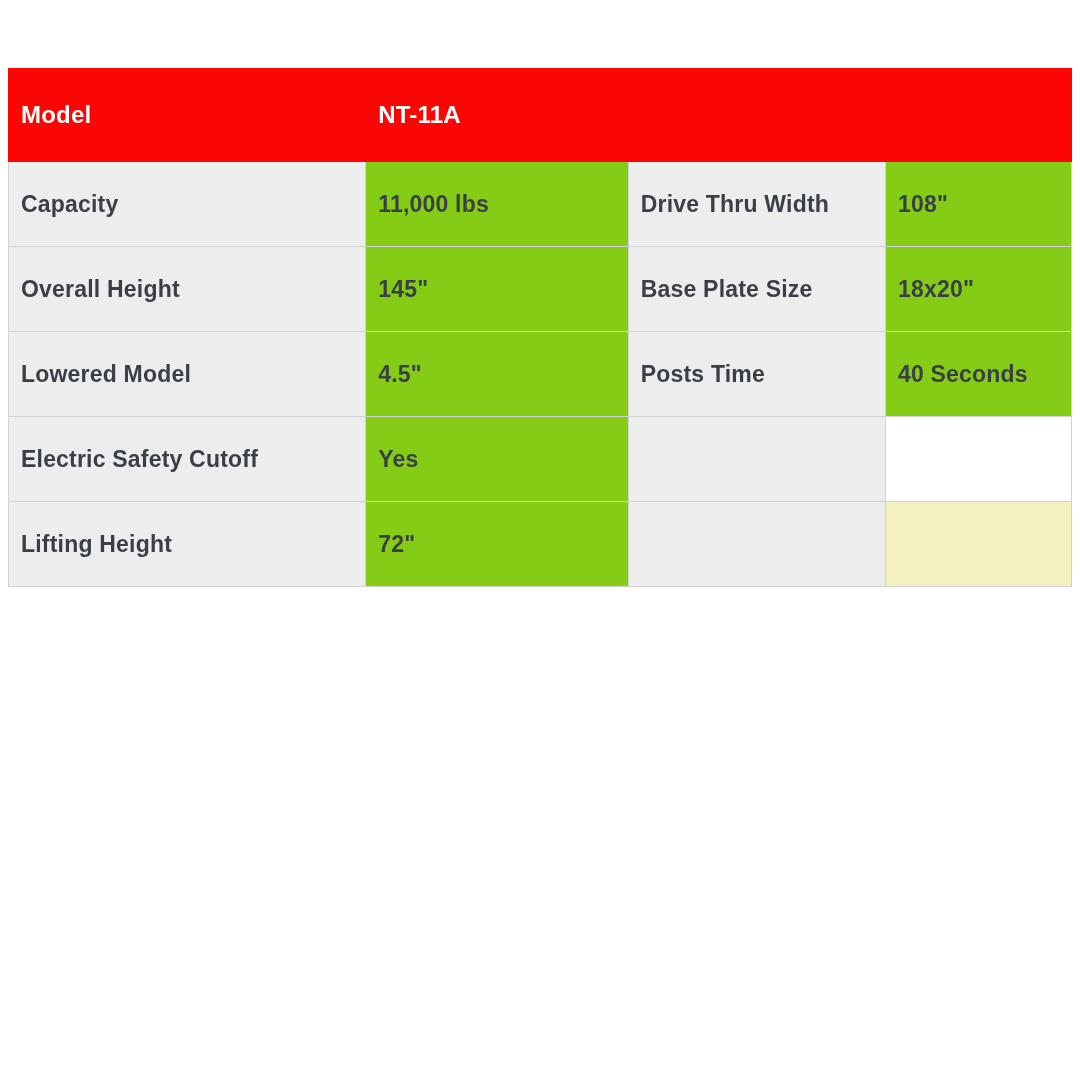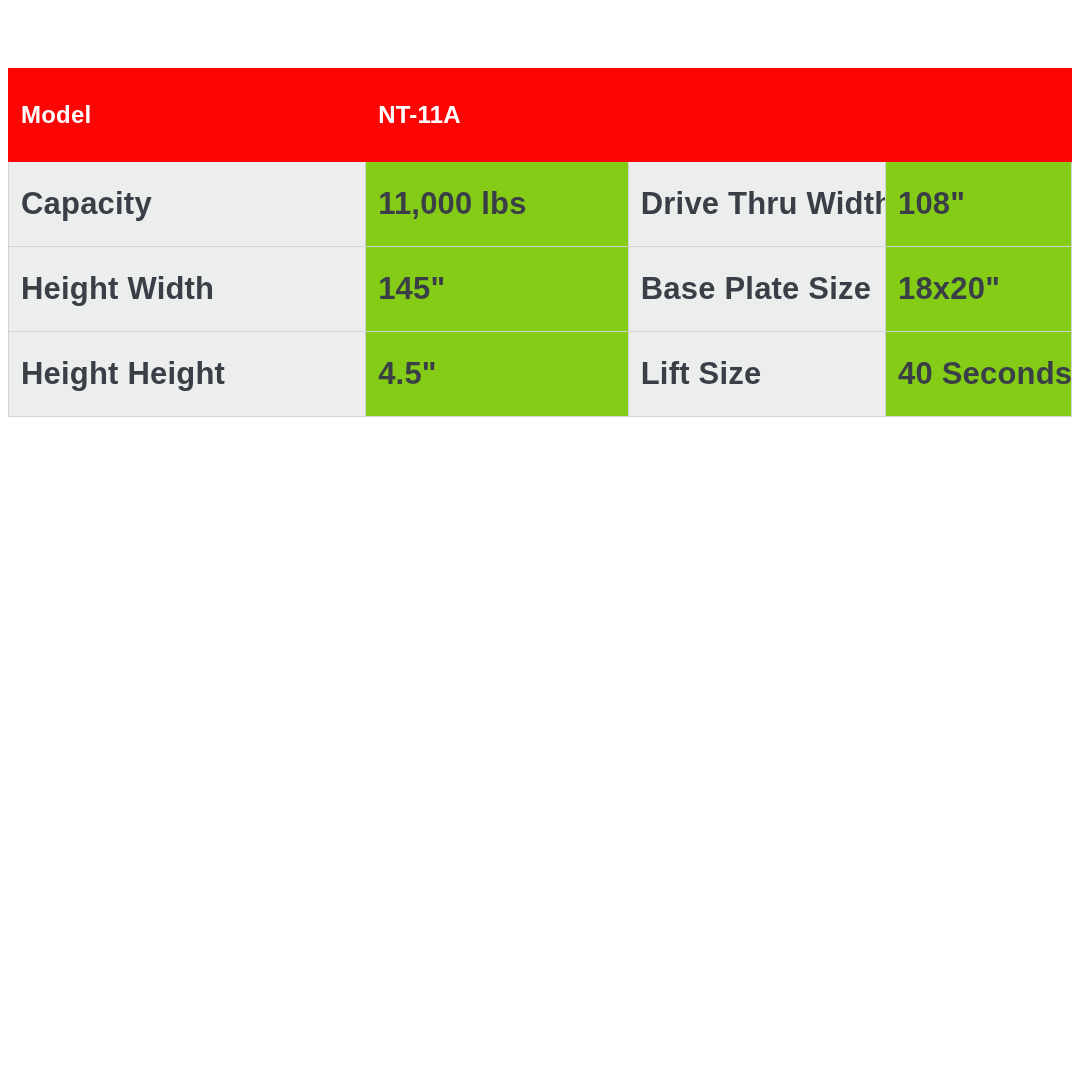--- a/index.html
+++ b/index.html
@@ -34,21 +34,21 @@
   table.spec-table col.c1 { width: 33.6%; }
   table.spec-table col.c2 { width: 24.7%; }
   table.spec-table col.c3 { width: 24.2%; }
   table.spec-table col.c4 { width: 17.5%; }
 
   table.spec-table td {
     border: 1px solid #d2d2d2;
     padding: 0 12px;
     height: 84px;
     vertical-align: middle;
-    font-size: 31px;
+    font-size: 23px;
     font-weight: bold;
     color: #3a3f47;
     letter-spacing: 0.2px;
     overflow: hidden;
     white-space: nowrap;
   }
   table.spec-table tr.header-row td {
     background: #fb0505;
     color: #ffffff;
     border: 1px solid #fb0505;
@@ -95,35 +95,47 @@
         </tr>
 
         <tr>
           <td class="label-cell">Capacity</td>
           <td class="value-cell">11,000 lbs</td>
           <td class="label-cell">Drive Thru Width</td>
           <td class="value-cell">108"</td>
         </tr>
 
         <tr>
-          <td class="label-cell">Height Width</td>
+          <td class="label-cell">Overall Height</td>
           <td class="value-cell">145"</td>
           <td class="label-cell">Base Plate Size</td>
           <td class="value-cell">18x20"</td>
         </tr>
 
 
         <tr>
-          <td class="label-cell">Height Height</td>
+          <td class="label-cell">Lowered Model</td>
           <td class="value-cell">4.5"</td>
-          <td class="label-cell">Lift Size</td>
+          <td class="label-cell">Posts Time</td>
           <td class="value-cell">40 Seconds</td>
+        </tr>
+
+
+        <tr>
+          <td class="label-cell">Electric Safety Cutoff</td>
+          <td class="value-cell">Yes</td>
+          <td class="empty-cell"></td>
+          <td class="empty-value-cell"></td>
         </tr>
 
 
 
 
-
-
+        <tr>
+          <td class="label-cell">Lifting Height</td>
+          <td class="value-cell">72"</td>
+          <td class="empty-cell"></td>
+          <td class="highlight-cell"></td>
+        </tr>
       </tbody>
     </table>
   </div>
 </div>
 
 </body></html>

